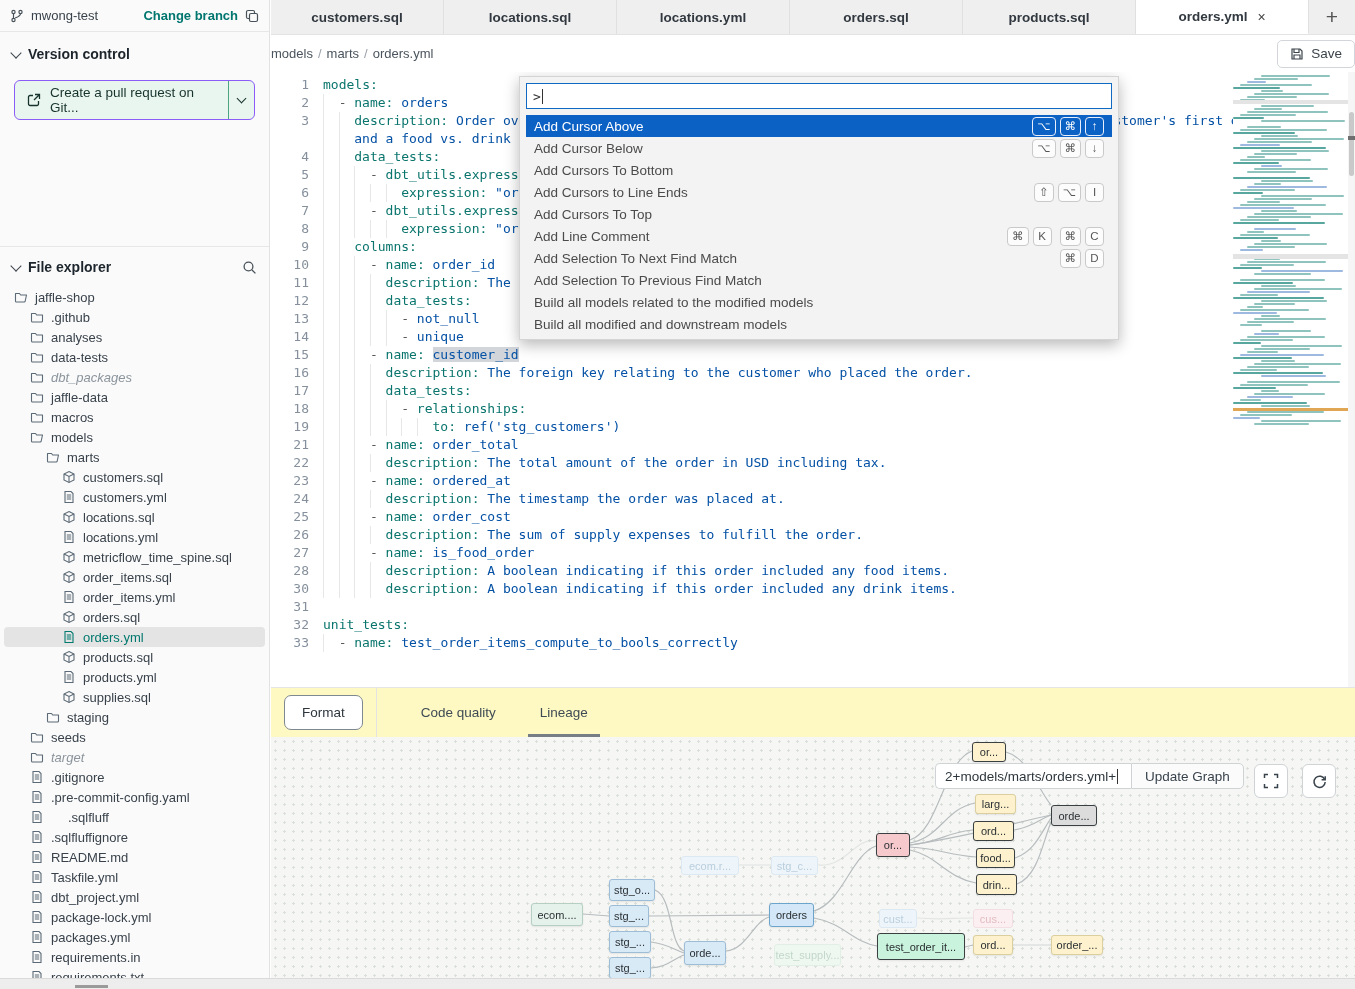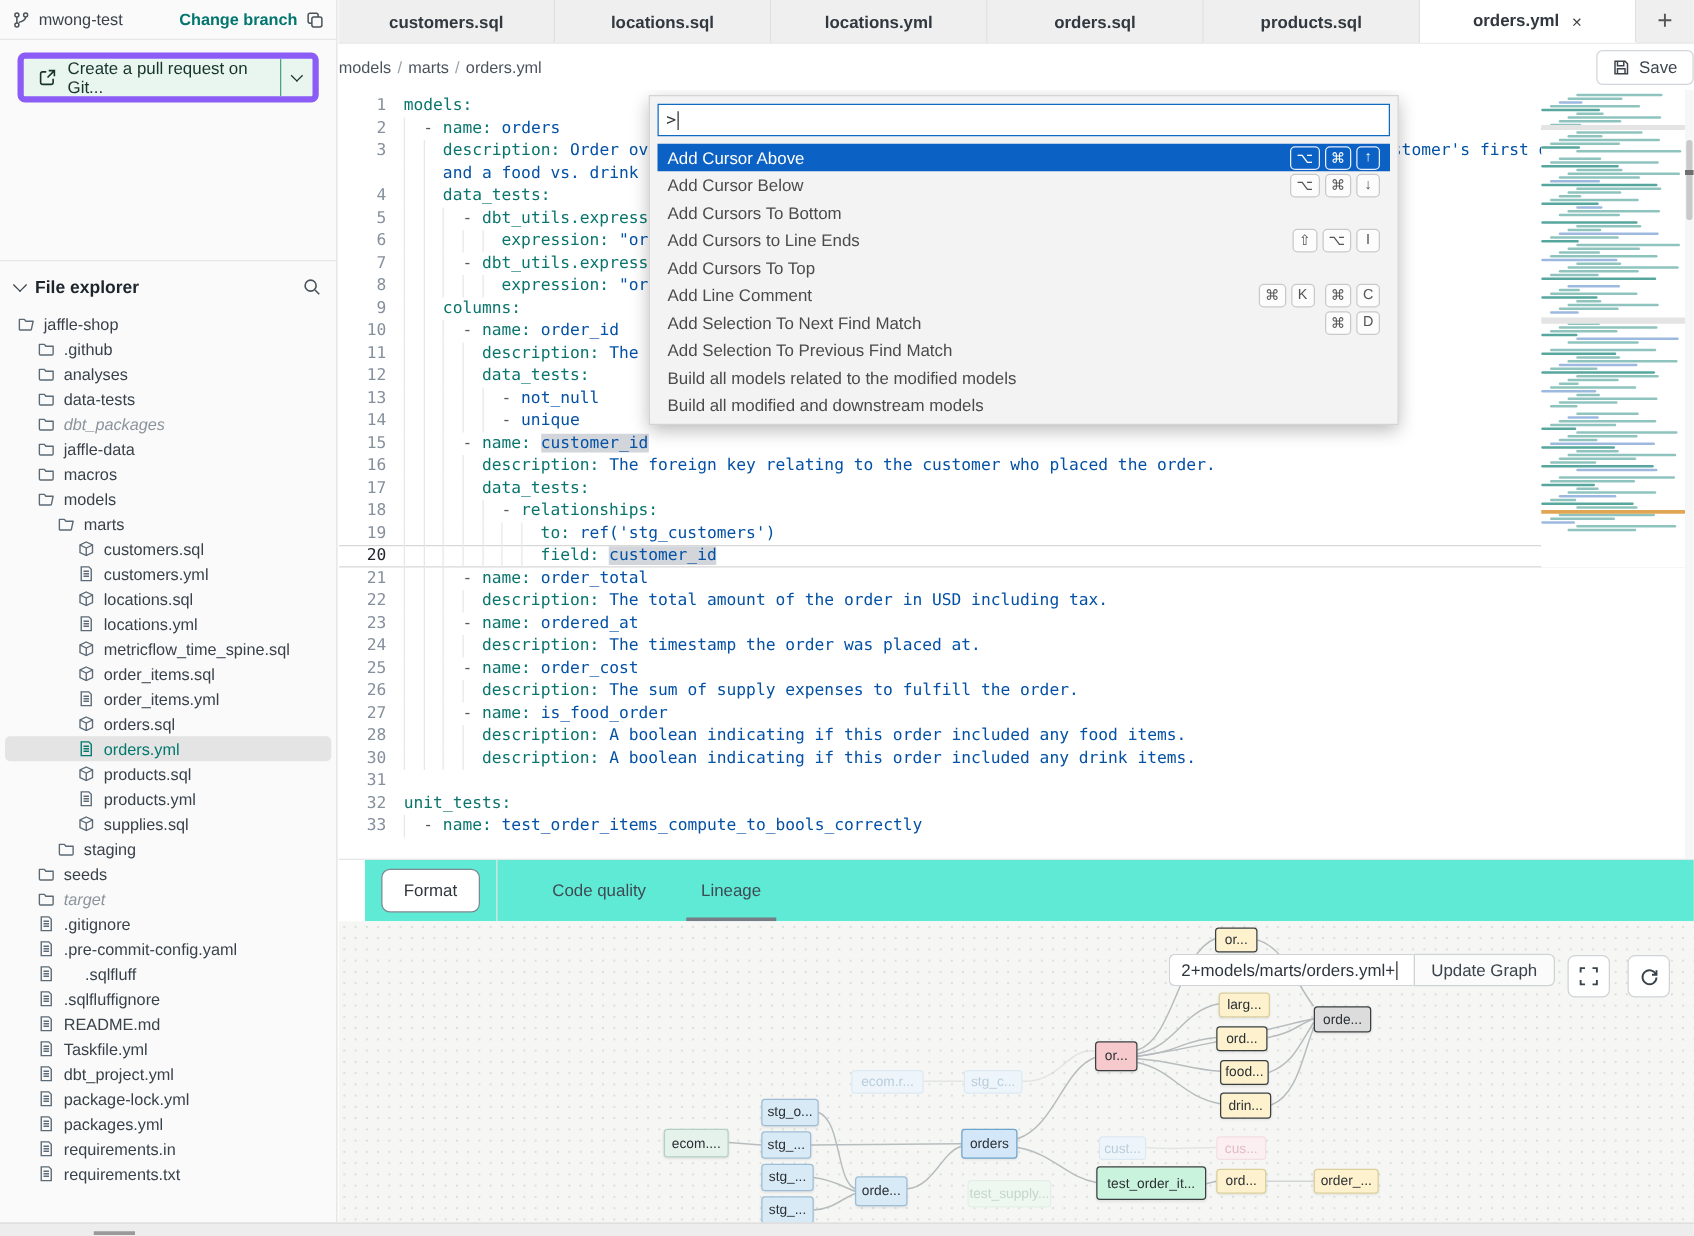--- a/index.html
+++ b/index.html
@@ -10,21 +10,21 @@
   #sidebar { position:absolute; left:0; top:0; width:270px; height:978px;
     background:#fafafa; border-right:1px solid #e2e2e2; }
   #branch-row { display:flex; align-items:center; gap:7px; height:32px; padding:0 10px;
     border-bottom:1px solid #e7e7e7; font-size:13px; color:#39424b; }
   #branch-name { flex:0 1 auto; }
   #change-branch { color:#00766f; font-weight:600; margin-left:auto; font-size:13px; cursor:pointer; }
   .sec-head { display:flex; align-items:center; gap:8px; padding:14px 12px 8px 12px;
     font-size:14px; font-weight:700; color:#1d252c; }
   .chev { width:8px; height:8px; border-left:1.6px solid #3c454d; border-bottom:1.6px solid #3c454d;
     transform:rotate(-45deg); margin-top:-3px; }
-  #pr-btn-wrap { margin:10px 14px; display:flex; border:5px solid #8b5cf6; border-radius:6px;
+  #pr-btn-wrap { margin:10px 14px; display:flex; border:1px solid #8b5cf6; border-radius:6px;
     background:#e9f6ef; height:40px; overflow:hidden; }
   #pr-btn { flex:1; display:flex; align-items:center; gap:9px; padding:0 12px;
     font-size:13.5px; color:#16332c; cursor:pointer; }
   #pr-caret { width:26px; border-left:1px solid #4ca57e; display:flex; align-items:center;
     justify-content:center; cursor:pointer; }
   #pr-caret .chev { border-color:#16332c; width:7px; height:7px; }
   #fe-head { margin-top:126px; display:flex; align-items:center; gap:8px; padding:12px 12px 8px 12px;
     border-top:1px solid #e7e7e7; font-size:14px; font-weight:700; color:#1d252c; }
   #fe-search { margin-left:auto; }
   #tree { font-size:13px; color:#39424b; padding:4px 4px 0 4px; }
@@ -89,21 +89,21 @@
   .pal-item { height:22px; display:flex; align-items:center; padding:0 8px; font-size:13.5px;
     color:#4b4b4b; cursor:pointer; }
   .pal-item.sel { background:#0b61c4; color:#fff; }
   .pal-keys { margin-left:auto; display:flex; gap:8px; }
   .kgroup { display:flex; gap:4px; }
   .kbd { min-width:19px; height:19px; padding:0 4px; display:flex; align-items:center; justify-content:center;
     background:#fcfcfc; border:1px solid #c9c9c9; border-radius:4px; font-size:11.5px; color:#555; }
   .pal-item.sel .kbd { background:transparent; border-color:#e8eefb; color:#fff; }
 
   
-  #bottombar { height:49px; display:flex; align-items:center; background:#5eead4;margin-left:21px; }
+  #bottombar { height:49px; display:flex; align-items:center; background:#fef9c3; }
   #format-btn { margin-left:13px; height:35px; padding:0 17px; border:1px solid #7e8890;
     border-radius:7px; background:#fff; font-size:13.5px; color:#2e363d; cursor:pointer; }
   #bb-div { width:1px; height:49px; background:#e3e3e3; margin-left:13px; }
   .bb-tab { margin-left:44px; font-size:13.5px; color:#3f4b54; height:49px; display:flex;
     align-items:center; cursor:pointer; position:relative; }
   .bb-tab.active::after { content:""; position:absolute; left:-12px; right:-12px; bottom:0;
     height:3px; background:#767d84; }
 
   
   #lineage { position:relative; height:241px; background:#f6f7f5; overflow:hidden;
@@ -156,20 +156,24 @@
     <span id="branch-name">mwong-test</span>
     <span id="change-branch">Change branch</span>
     <span>
       <svg class="icon" width="14" height="14" viewBox="0 0 14 14" fill="none" stroke="#49525a" stroke-width="1.2">
         <rect x="4.5" y="4.5" width="8" height="8" rx="1.5"></rect>
           <path d="M9.5 4.5V3a1.5 1.5 0 0 0-1.5-1.5H3A1.5 1.5 0 0 0 1.5 3v5A1.5 1.5 0 0 0 3 9.5h1.5"></path>
       </svg>
     </span>
   </div>
 
+  <div class="sec-head">
+    <span class="chev"></span>
+    <span>Version control</span>
+  </div>
 
   <div id="pr-btn-wrap">
     <div id="pr-btn">
       <span>
         <svg class="icon" width="14" height="14" viewBox="0 0 14 14" fill="none" stroke="#16332c" stroke-width="1.3">
           <path d="M6 2.5H3A1.5 1.5 0 0 0 1.5 4v7A1.5 1.5 0 0 0 3 12.5h7A1.5 1.5 0 0 0 11.5 11V8"></path>
           <path d="M8 1.5h4.5V6M12.3 1.7 7 7"></path>
         </svg>
       </span>
       <span>Create a pull request on Git...</span>
@@ -550,21 +554,20 @@
         <div class="cl"><span class="ln">10</span><span class="lc"><span class="g"></span><span class="g"></span><span class="g"></span><span class="d">- </span><span class="k">name:</span><span class="v"> order_id</span></span></div>
         <div class="cl"><span class="ln">11</span><span class="lc"><span class="g"></span><span class="g"></span><span class="g"></span><span class="g"></span><span class="k">description:</span><span class="v"> The unique key of the orders mart.</span></span></div>
         <div class="cl"><span class="ln">12</span><span class="lc"><span class="g"></span><span class="g"></span><span class="g"></span><span class="g"></span><span class="k">data_tests:</span><span class="v"></span></span></div>
         <div class="cl"><span class="ln">13</span><span class="lc"><span class="g"></span><span class="g"></span><span class="g"></span><span class="g"></span><span class="g"></span><span class="d">- </span><span class="v">not_null</span></span></div>
         <div class="cl"><span class="ln">14</span><span class="lc"><span class="g"></span><span class="g"></span><span class="g"></span><span class="g"></span><span class="g"></span><span class="d">- </span><span class="v">unique</span></span></div>
         <div class="cl"><span class="ln">15</span><span class="lc"><span class="g"></span><span class="g"></span><span class="g"></span><span class="d">- </span><span class="k">name:</span><span class="v"> <span class="hl">customer_id</span></span></span></div>
         <div class="cl"><span class="ln">16</span><span class="lc"><span class="g"></span><span class="g"></span><span class="g"></span><span class="g"></span><span class="k">description:</span><span class="v"> The foreign key relating to the customer who placed the order.</span></span></div>
         <div class="cl"><span class="ln">17</span><span class="lc"><span class="g"></span><span class="g"></span><span class="g"></span><span class="g"></span><span class="k">data_tests:</span><span class="v"></span></span></div>
         <div class="cl"><span class="ln">18</span><span class="lc"><span class="g"></span><span class="g"></span><span class="g"></span><span class="g"></span><span class="g"></span><span class="d">- </span><span class="k">relationships:</span><span class="v"></span></span></div>
         <div class="cl"><span class="ln">19</span><span class="lc"><span class="g"></span><span class="g"></span><span class="g"></span><span class="g"></span><span class="g"></span><span class="g"></span><span class="g"></span><span class="k">to:</span><span class="v"> ref('stg_customers')</span></span></div>
-        <div class="cl cur"><span class="ln">20</span><span class="lc"><span class="g"></span><span class="g"></span><span class="g"></span><span class="g"></span><span class="g"></span><span class="g"></span><span class="g"></span><span class="k">field:</span><span class="v"> <span class="hl">customer_id</span></span></span></div>
         <div class="cl"><span class="ln">21</span><span class="lc"><span class="g"></span><span class="g"></span><span class="g"></span><span class="d">- </span><span class="k">name:</span><span class="v"> order_total</span></span></div>
         <div class="cl"><span class="ln">22</span><span class="lc"><span class="g"></span><span class="g"></span><span class="g"></span><span class="g"></span><span class="k">description:</span><span class="v"> The total amount of the order in USD including tax.</span></span></div>
         <div class="cl"><span class="ln">23</span><span class="lc"><span class="g"></span><span class="g"></span><span class="g"></span><span class="d">- </span><span class="k">name:</span><span class="v"> ordered_at</span></span></div>
         <div class="cl"><span class="ln">24</span><span class="lc"><span class="g"></span><span class="g"></span><span class="g"></span><span class="g"></span><span class="k">description:</span><span class="v"> The timestamp the order was placed at.</span></span></div>
         <div class="cl"><span class="ln">25</span><span class="lc"><span class="g"></span><span class="g"></span><span class="g"></span><span class="d">- </span><span class="k">name:</span><span class="v"> order_cost</span></span></div>
         <div class="cl"><span class="ln">26</span><span class="lc"><span class="g"></span><span class="g"></span><span class="g"></span><span class="g"></span><span class="k">description:</span><span class="v"> The sum of supply expenses to fulfill the order.</span></span></div>
         <div class="cl"><span class="ln">27</span><span class="lc"><span class="g"></span><span class="g"></span><span class="g"></span><span class="d">- </span><span class="k">name:</span><span class="v"> is_food_order</span></span></div>
         <div class="cl"><span class="ln">28</span><span class="lc"><span class="g"></span><span class="g"></span><span class="g"></span><span class="g"></span><span class="k">description:</span><span class="v"> A boolean indicating if this order included any food items.</span></span></div>
         <div class="cl"><span class="ln">30</span><span class="lc"><span class="g"></span><span class="g"></span><span class="g"></span><span class="g"></span><span class="k">description:</span><span class="v"> A boolean indicating if this order included any drink items.</span></span></div>
         <div class="cl"><span class="ln">31</span><span class="lc"><span class="v"></span></span></div>

